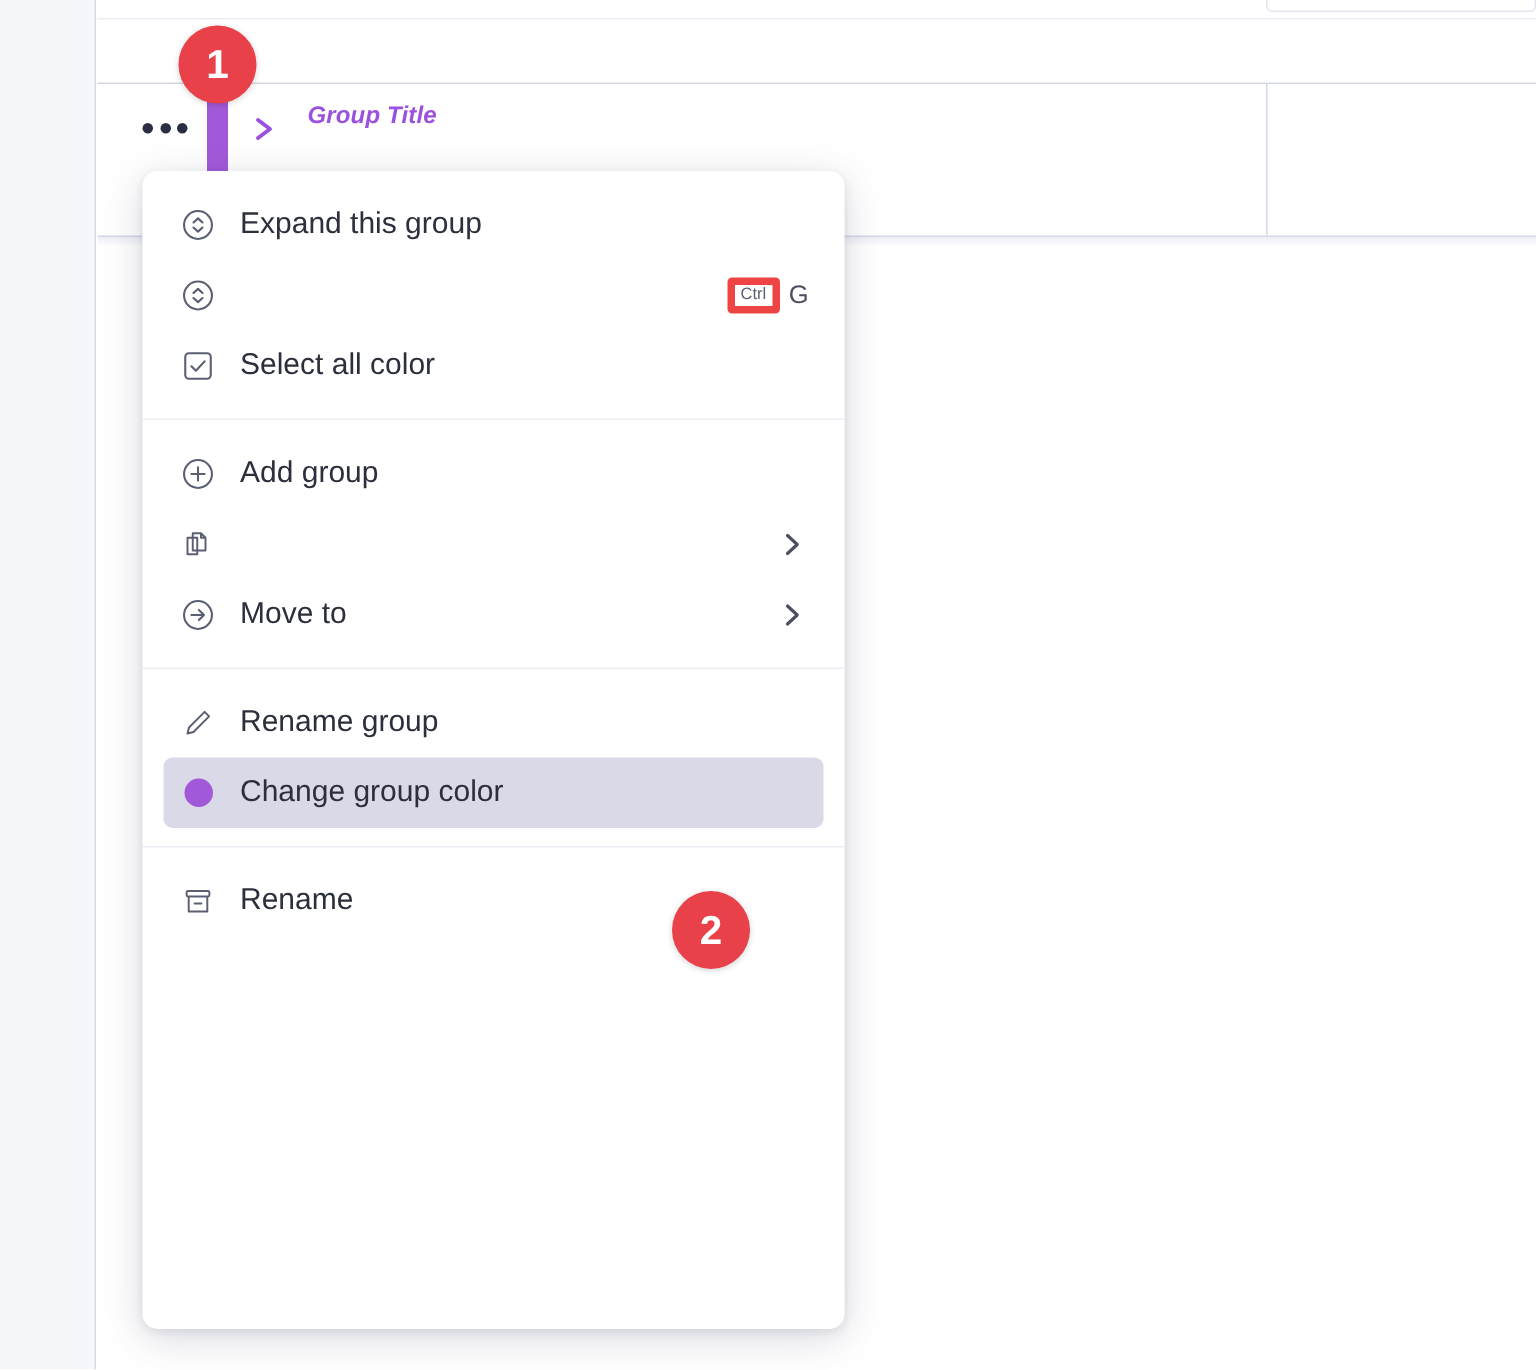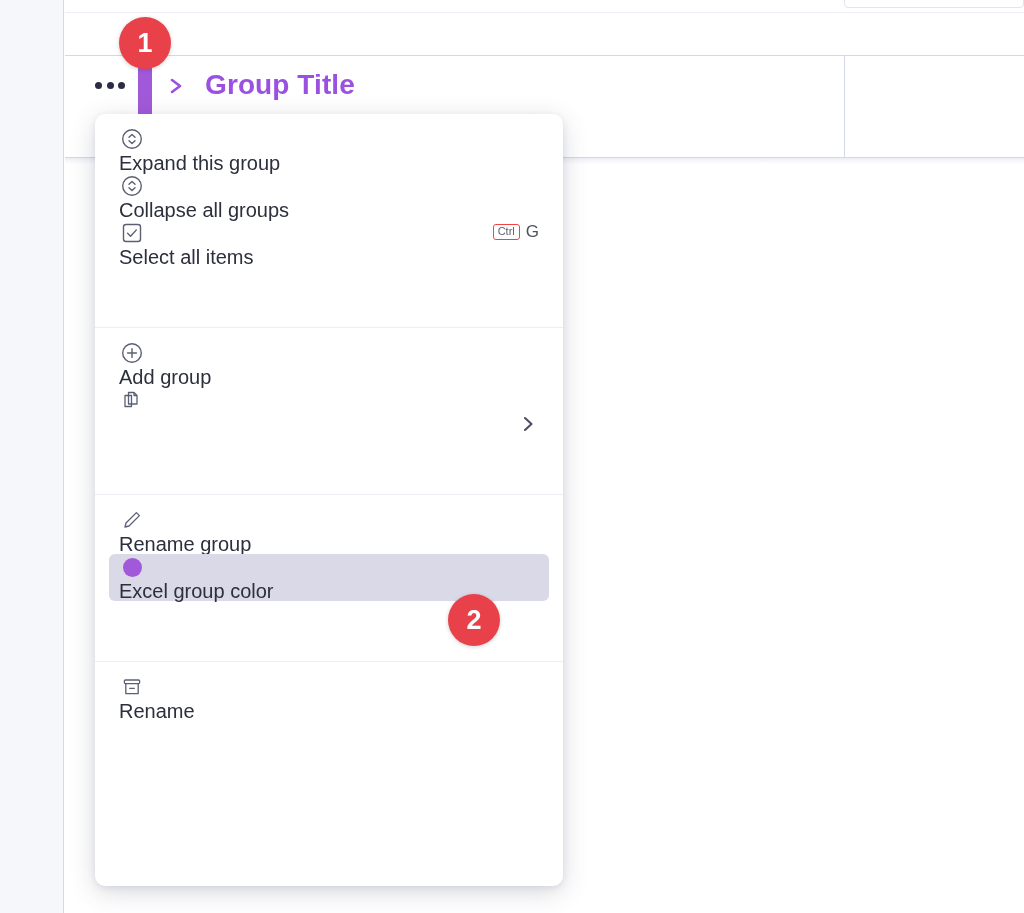--- a/index.html
+++ b/index.html
@@ -102,53 +102,53 @@
   .group-caret {
     position: absolute;
     left: 163px; top: 72px;
     width: 26px; height: 28px;
     cursor: pointer;
   }
 
   .group-title {
     position: absolute;
     left: 205px; top: 69px;
-    font-size: 28px;
+    font-size: 16px;
     font-weight: bold;
     color: #9b51e0;
     letter-spacing: .1px;
     white-space: nowrap;
     cursor: pointer;
+    font-style: italic;
   }
 
   
   .menu {
     position: absolute;
     left: 95px; top: 114px;
     width: 468px; height: 772px;
     background: #ffffff;
     border-radius: 10px;
     box-shadow: 0 6px 26px rgba(60,64,94,.20),
                 0 2px 6px rgba(60,64,94,.10);
     overflow: hidden;
   }
 
   .sect { padding: 12px 0; }
-  .sect + .sect { border-top: 1px solid #eceef4; margin-top: 48px; }
+  .sect + .sect { border-top: 1px solid #eceef4; }
 
   .mi {
     position: relative;
     display: flex;
-    align-items: flex-start;
+    align-items: center;
     height: 47px;
     margin: 0 14px;
     padding: 0 10px;
     border-radius: 6px;
     cursor: pointer;
-    flex-direction: column;
   }
   .mi.active { background: #d9d9e7; }
 
   .mi-icon {
     flex: 0 0 26px;
     width: 26px; height: 26px;
     display: flex; align-items: center; justify-content: center;
     color: #5b5f73;
     margin-right: 15px;
   }
@@ -168,21 +168,21 @@
 
   .kbd-wrap {
     display: flex;
     align-items: center;
     gap: 6px;
     font-size: 17px;
     color: #4c4f5e;
   }
   .kbd {
     display: inline-block;
-    border: 1px solid #ef4444;
+    border: 5px solid #ef4444;
     border-radius: 3px;
     padding: 1px 4px 2px;
     font-size: 11px;
     line-height: 1;
     color: #5b5f73;
   }
 
   .swatch {
     width: 19px; height: 19px;
     border-radius: 50%;
@@ -252,37 +252,36 @@
         <span class="mi-label">Expand this group</span>
       </div>
 
       <div class="mi">
         <span class="mi-icon">
           <svg width="24" height="24" viewBox="0 0 24 24" fill="none">
             <circle cx="12" cy="12" r="9.3" stroke="#5b5f73" stroke-width="1.4"></circle>
             <path d="M9 10.3 L12 7.6 L15 10.3 M9 13.7 L12 16.4 L15 13.7" stroke="#5b5f73" stroke-width="1.4" stroke-linecap="round" stroke-linejoin="round"></path>
           </svg>
         </span>
-        <span class="mi-label">Collapse all groups</span>
         <span class="mi-right">
           <span class="kbd-wrap">
             <span class="kbd">Ctrl</span>
             <span>G</span>
           </span>
         </span>
       </div>
 
       <div class="mi">
         <span class="mi-icon">
           <svg width="24" height="24" viewBox="0 0 24 24" fill="none">
             <rect x="3.5" y="3.5" width="17" height="17" rx="2.5" stroke="#5b5f73" stroke-width="1.4"></rect>
             <path d="M7.6 12.2 L10.6 15.2 L16.4 8.9" stroke="#5b5f73" stroke-width="1.4" stroke-linecap="round" stroke-linejoin="round"></path>
           </svg>
         </span>
-        <span class="mi-label">Select all items</span>
+        <span class="mi-label">Select all color</span>
       </div>
     </div>
 
     <div class="sect">
 
       <div class="mi">
         <span class="mi-icon">
           <svg width="24" height="24" viewBox="0 0 24 24" fill="none">
             <circle cx="12" cy="12" r="9.3" stroke="#5b5f73" stroke-width="1.4"></circle>
             <path d="M12 7.6 V16.4 M7.6 12 H16.4" stroke="#5b5f73" stroke-width="1.4" stroke-linecap="round"></path>
@@ -299,38 +298,52 @@
             <path d="M14 4.5 v3 h3" stroke="#5b5f73" stroke-width="1.3" stroke-linejoin="round"></path>
           </svg>
         </span>
         <span class="mi-right">
           <svg width="22" height="22" viewBox="0 0 22 22" fill="none">
             <path d="M8 5 L14.5 11 L8 17" stroke="#4c4f5e" stroke-width="2.1" stroke-linecap="round" stroke-linejoin="round"></path>
           </svg>
         </span>
       </div>
 
+      <div class="mi">
+        <span class="mi-icon">
+          <svg width="24" height="24" viewBox="0 0 24 24" fill="none">
+            <circle cx="12" cy="12" r="9.3" stroke="#5b5f73" stroke-width="1.4"></circle>
+            <path d="M7.6 12 H16 M12.6 8.6 L16 12 L12.6 15.4" stroke="#5b5f73" stroke-width="1.4" stroke-linecap="round" stroke-linejoin="round"></path>
+          </svg>
+        </span>
+        <span class="mi-label">Move to</span>
+        <span class="mi-right">
+          <svg width="22" height="22" viewBox="0 0 22 22" fill="none">
+            <path d="M8 5 L14.5 11 L8 17" stroke="#4c4f5e" stroke-width="2.1" stroke-linecap="round" stroke-linejoin="round"></path>
+          </svg>
+        </span>
+      </div>
     </div>
 
     <div class="sect">
 
       <div class="mi">
         <span class="mi-icon">
           <svg width="24" height="24" viewBox="0 0 24 24" fill="none">
             <path d="M16.4 4.6 l3 3 L9 18 l-4 1 1-4 z" stroke="#5b5f73" stroke-width="1.3" stroke-linejoin="round"></path>
           </svg>
         </span>
         <span class="mi-label">Rename group</span>
       </div>
 
       <div class="mi active">
         <span class="mi-icon">
           <span class="swatch"></span>
         </span>
-        <span class="mi-label">Excel group color</span>
+        <span class="mi-label">Change group color</span>
       </div>
     </div>
 
 
     <div class="sect">
 
 
       <div class="mi">
         <span class="mi-icon">
           <svg width="24" height="24" viewBox="0 0 24 24" fill="none">

